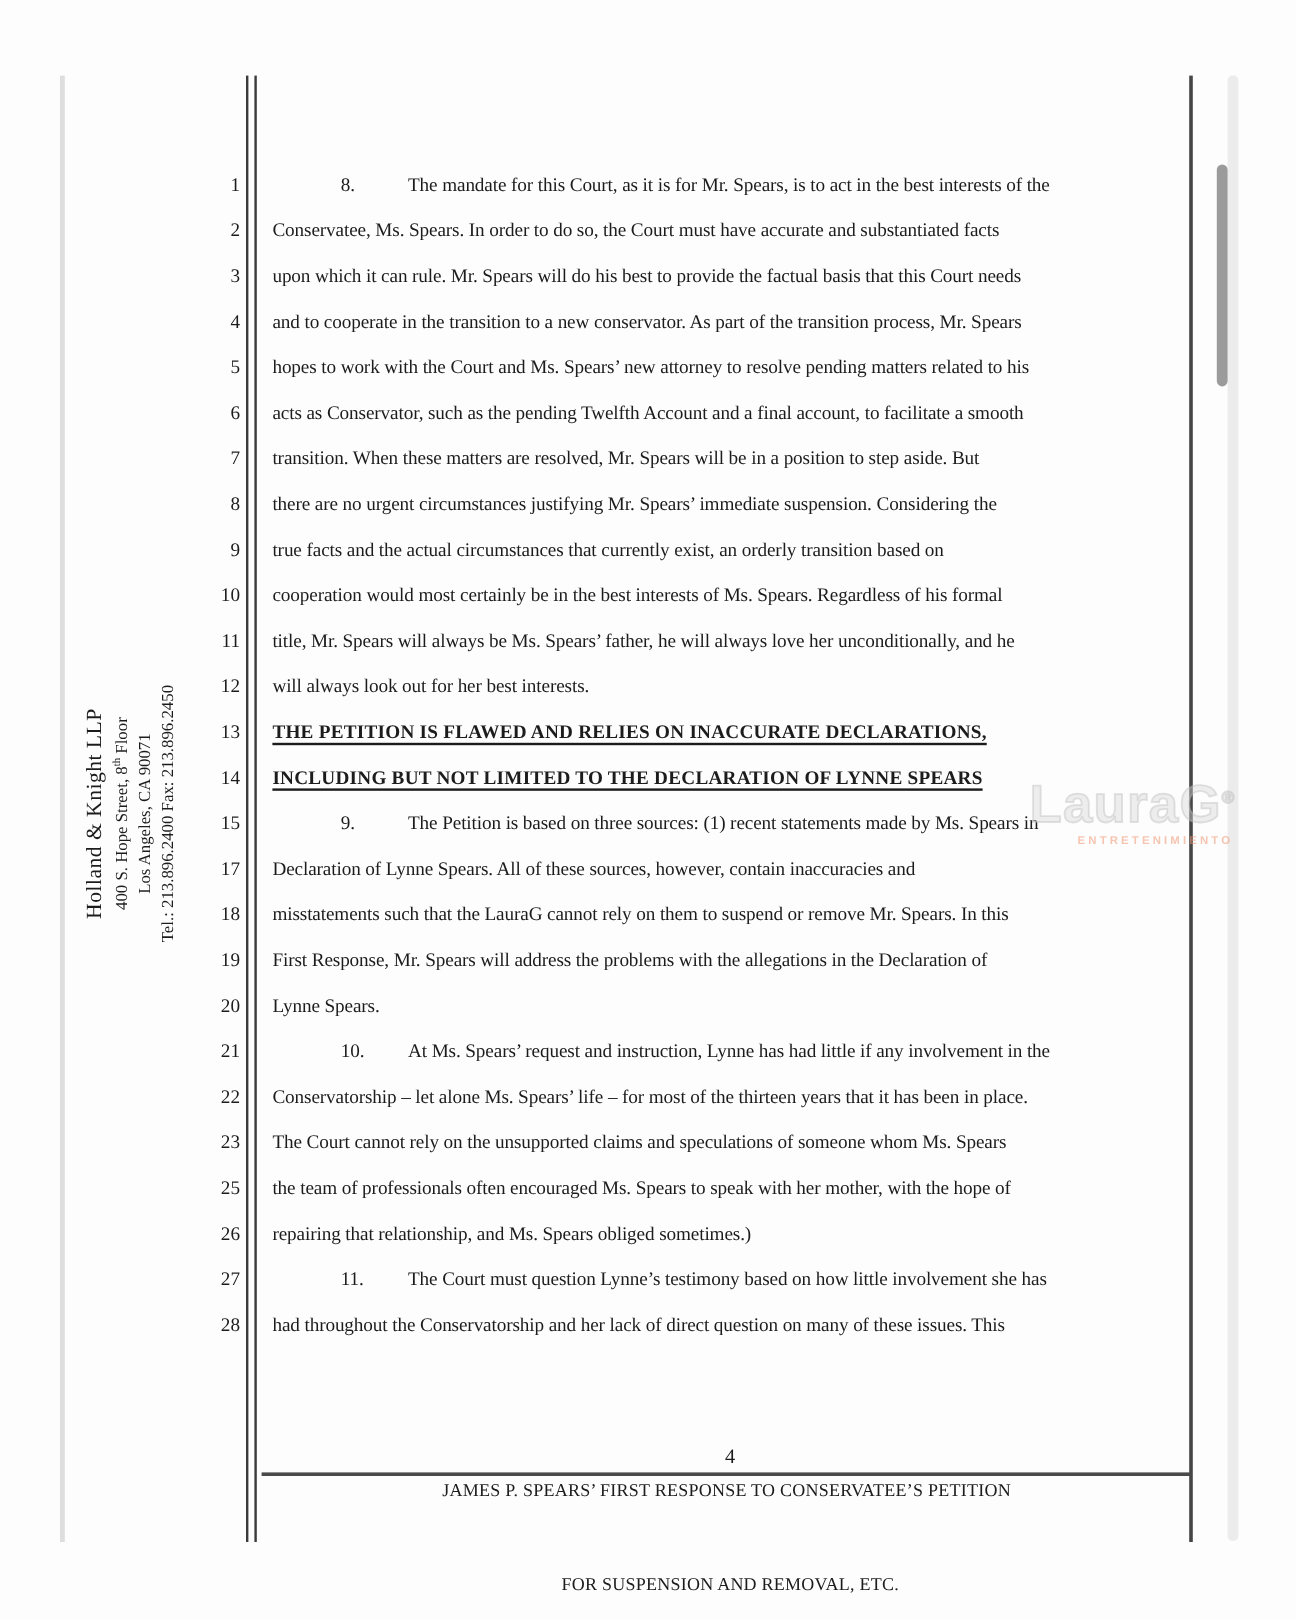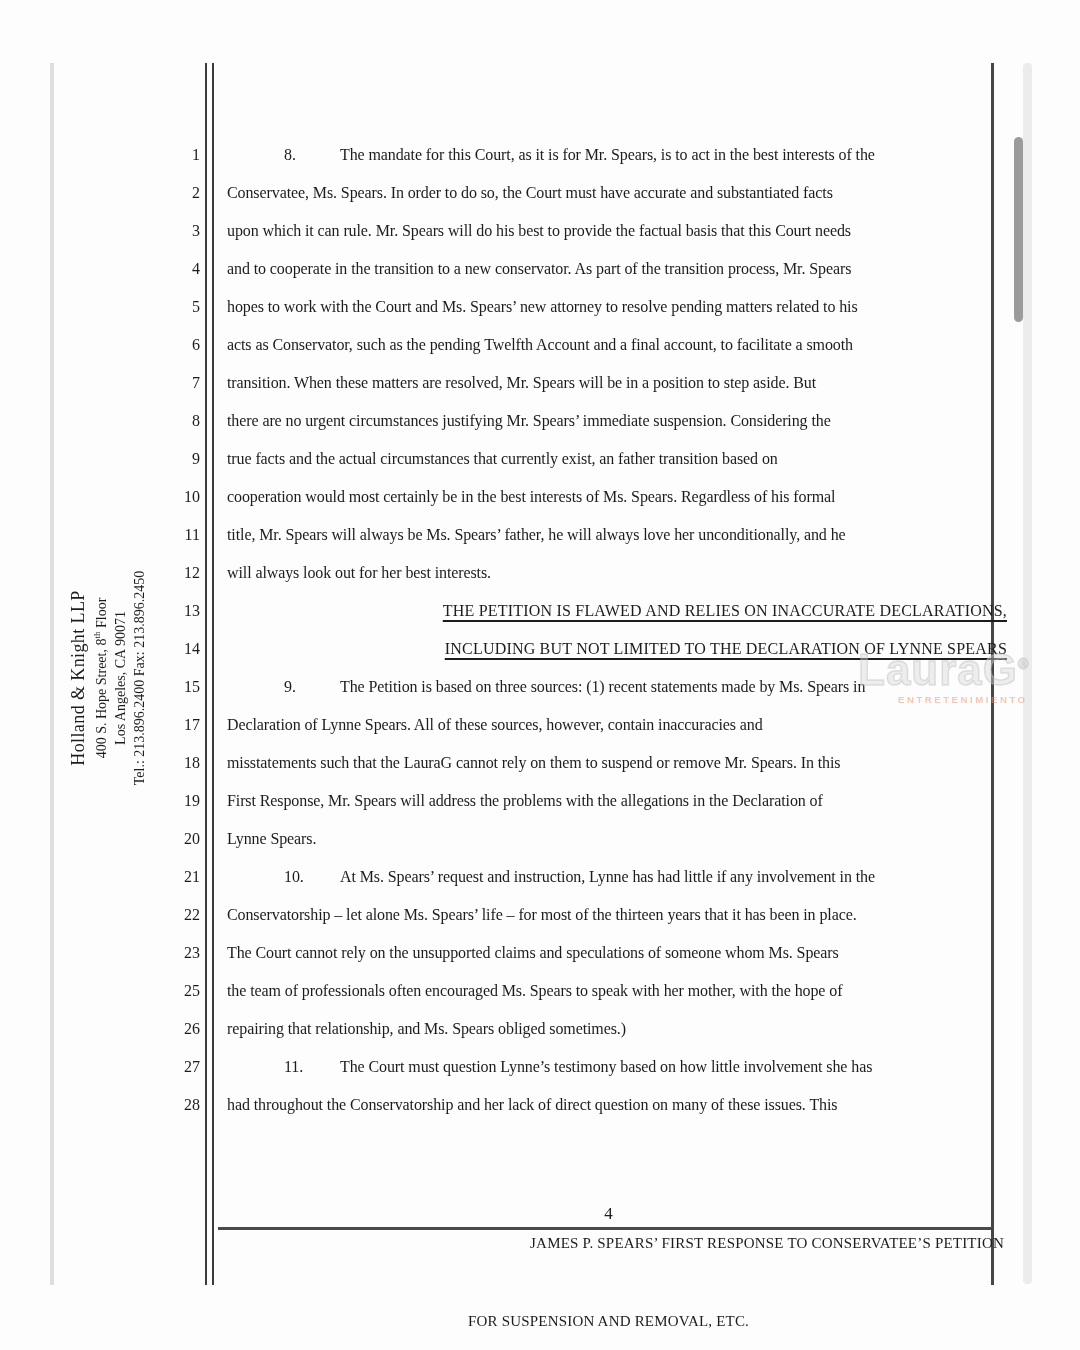--- a/index.html
+++ b/index.html
@@ -57,41 +57,41 @@
   }
   .row { display:flex; height:38px; line-height:38px; }
   .row .num {
     width:38px; text-align:right; font-size:16px; flex:none;
   }
   .row .spacer { width:27px; flex:none; }
   .row .txt {
     flex:1; font-size:16px; white-space:nowrap; letter-spacing:-0.1px;
   }
   .row.heading .txt {
-    font-weight:normal; letter-spacing:0.2px;text-align:right;
+    font-weight:bold; letter-spacing:0.2px;
   }
   .row.heading .txt .hd {
     text-decoration:underline;
     text-decoration-thickness:2px;
     text-underline-offset:4px;
   }
   .pnum { display:inline-block; margin-left:57px; width:56px; }
 
   
   .page-num {
     position:absolute; left:227px; top:1200px; width:763px;
     text-align:center; font-size:17px; line-height:28px;
   }
   .footer-rule {
     position:absolute; left:218px; top:1227px; width:775px;
     height:2.5px; background:#4a4a4a;
   }
   .footer-l1 {
-    position:absolute; left:241px; top:1233px; width:763px;
-    text-align:right; font-size:15px; letter-spacing:0.2px; line-height:20px;
+    position:absolute; left:224px; top:1233px; width:763px;
+    text-align:center; font-size:15px; letter-spacing:0.2px; line-height:20px;
   }
   .footer-l2 {
     position:absolute; left:227px; top:1311px; width:763px;
     text-align:center; font-size:15px; letter-spacing:0.2px; line-height:20px;
   }
 
   
   .watermark {
     position:absolute; left:858px; top:640px; width:240px;
     pointer-events:none; z-index:5;
@@ -166,21 +166,21 @@
         <div class="txt">transition.  When these matters are resolved, Mr. Spears will be in a position to step aside.  But</div>
       </div>
       <div class="row body">
         <div class="num">8</div>
         <div class="spacer"></div>
         <div class="txt">there are no urgent circumstances justifying Mr. Spears’ immediate suspension.  Considering the</div>
       </div>
       <div class="row body">
         <div class="num">9</div>
         <div class="spacer"></div>
-        <div class="txt">true facts and the actual circumstances that currently exist, an father transition based on</div>
+        <div class="txt">true facts and the actual circumstances that currently exist, an orderly transition based on</div>
       </div>
       <div class="row body">
         <div class="num">10</div>
         <div class="spacer"></div>
         <div class="txt">cooperation would most certainly be in the best interests of Ms. Spears.  Regardless of his formal</div>
       </div>
       <div class="row body">
         <div class="num">11</div>
         <div class="spacer"></div>
         <div class="txt">title, Mr. Spears will always be Ms. Spears’ father, he will always love her unconditionally, and he</div>

